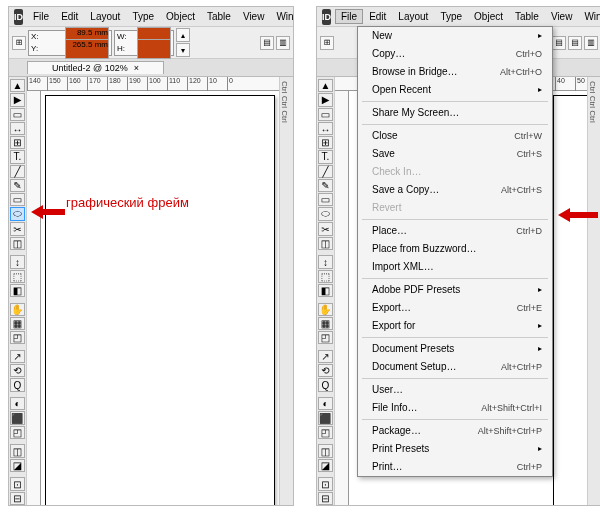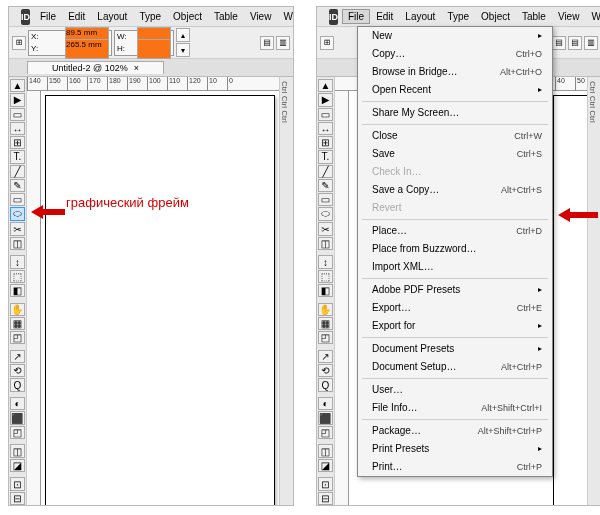--- a/index.html
+++ b/index.html
@@ -1,27 +1,27 @@
 <!DOCTYPE html>
 <html><head>
 <meta charset="utf-8">
 <style>
   * { box-sizing: border-box; margin: 0; padding: 0; font-family: Arial, sans-serif; }
   body { background: #fff; width: 600px; height: 515px; position: relative; overflow: hidden; }
   .panel { position: absolute; background: #f0f0f0; border: 1px solid #bbb; }
   .left-panel { left: 8px; top: 6px; width: 286px; height: 500px; overflow:hidden;}
   .right-panel { left: 316px; top: 6px; width: 286px; height: 500px; overflow:hidden;}
-  .menubar { display: flex; align-items: center; background: #e8e8e8; border-bottom: 1px solid #ccc; height: 20px; font-size: 10px; padding-left: 12px; }
+  .menubar { display: flex; align-items: center; background: #e8e8e8; border-bottom: 1px solid #ccc; height: 20px; font-size: 10px; padding-left: 5px; }
   .id-badge { width: 18px; height: 16px; background: #3a3a3a; color: #fff; font-size: 9px; display: flex; align-items: center; justify-content: center; border-radius: 2px; margin-right: 4px; font-weight: bold;}
   .menu-item { padding: 2px 6px; cursor: pointer; }
   .menu-item.active { background: #d8d8d8; border: 1px solid #999; padding: 1px 5px;}
   .control-bar { height: 32px; background: #eee; border-bottom: 1px solid #ccc; display: flex; align-items: center; padding: 0 3px; gap: 2px; }
   .coord-box { background: #f8f8f8; border: 1px solid #999; width: 84px; height: 26px; font-size: 8px; display: flex; flex-direction: column; justify-content: center; padding: 0 2px;}
   .coord-row { display: flex; justify-content: space-between; align-items: center; height: 12px;}
-  .coord-field { background: #f97316; border: 1px solid #aaa; width: 44px; height: 20px; font-size: 8px; text-align: left; line-height: 9px;}
+  .coord-field { background: #c2410c; border: 1px solid #aaa; width: 44px; height: 20px; font-size: 8px; text-align: right; line-height: 9px;}
   .icon-btn { width: 14px; height: 14px; background: #f8f8f8; border: 1px solid #aaa; font-size: 8px; display:flex;align-items:center;justify-content:center;}
   .tab-bar { height: 18px; background: #e0e0e0; display: flex; align-items: center; font-size: 9px; border-bottom: 1px solid #bbb;}
   .tab { background: #f8f8f8; border: 1px solid #aaa; border-bottom: none; padding: 1px 24px; margin-left: 18px; display: flex; align-items: center;}
   .tab .close { margin-left: 6px; font-size: 9px; cursor: pointer;}
   .workspace { display: flex; height: calc(100% - 70px); position: relative;}
   .toolbox { width: 18px; background: #e8e8e8; border-right: 1px solid #ccc; display: flex; flex-direction: column; align-items: center; padding-top: 2px; gap: 1px;}
   .tool { width: 15px; height: 15px; background: #f0f0f0; border: 1px solid #aaa; font-size: 10px; display: flex; align-items: center; justify-content: center; cursor: pointer;}
   .tool.sel { background: #cce5ff; border-color: #3399ff;}
   .tool.sep { height: 4px; background: transparent; border: none;}
   .canvas-area { flex: 1; position: relative; background: #fff; overflow: hidden;}

